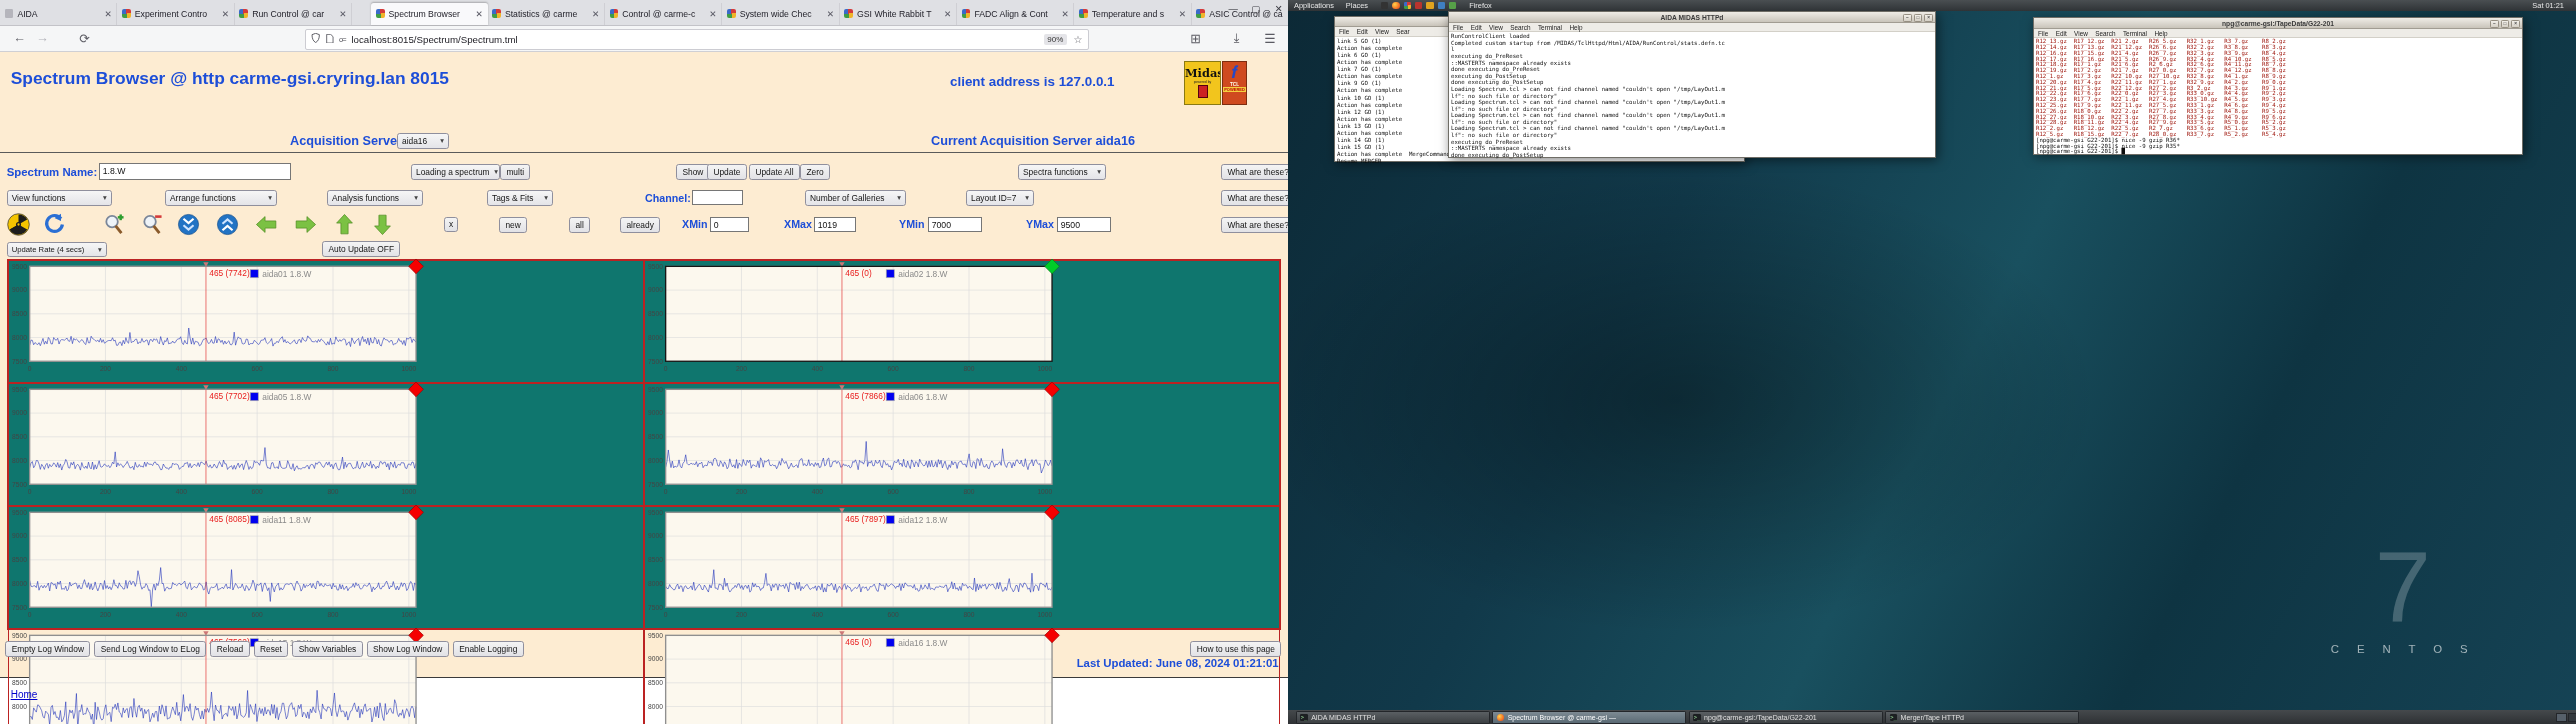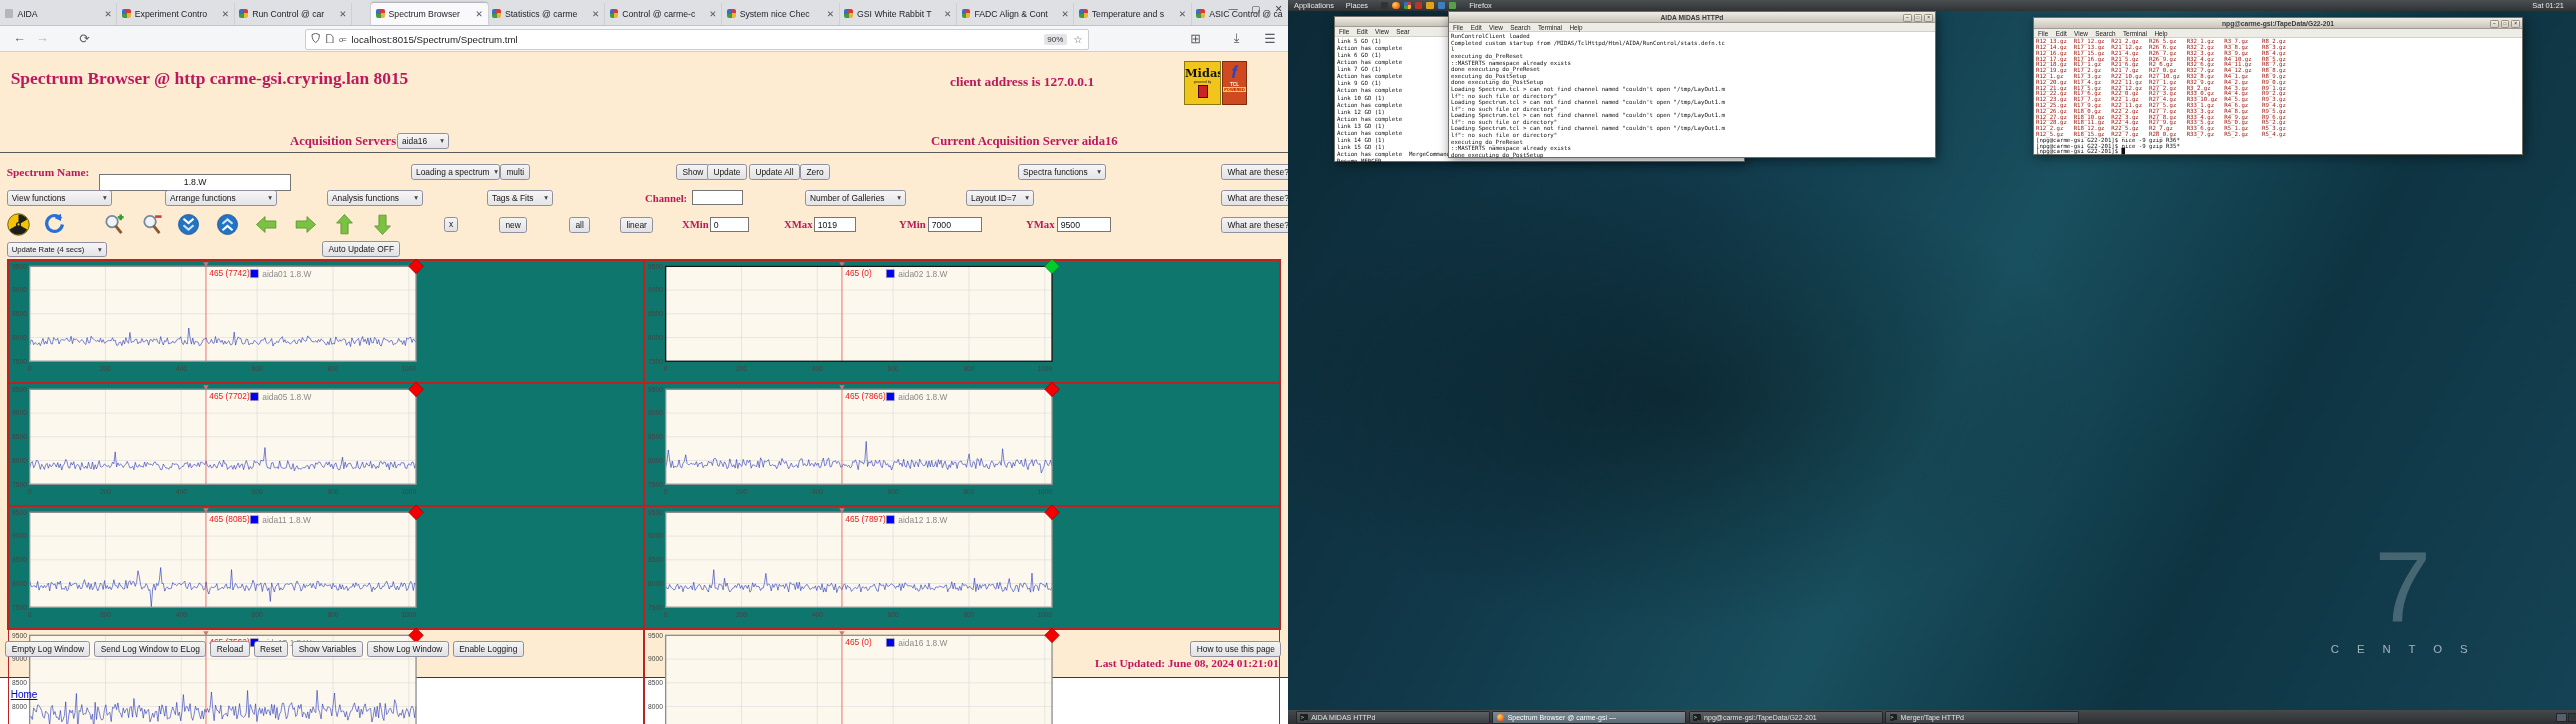--- a/index.html
+++ b/index.html
@@ -21,21 +21,21 @@
   .navicon{font-size:12.7px;color:#5a5a62;width:23px;text-align:center;}
   .navicon.dim{color:#b0b0b8;}
   .urlbar{position:absolute;left:305px;top:3.4px;width:771px;height:19px;background:#fff;border:0.7px solid #ccccd2;border-radius:2px;display:flex;align-items:center;font-size:9.7px;color:#1c1b22;padding:0 5.4px;}
   .urlbar .uicon{margin-right:5.4px;color:#4a4a52;font-size:8.7px;}
   .url-host{color:#1c1b22;}
   .zoom-badge{margin-left:auto;background:#e4e4e8;border-radius:2px;font-size:8px;padding:0.7px 3.4px;color:#333;}
   .star{margin-left:6.7px;color:#5a5a62;font-size:10px;}
   
   .page{position:absolute;left:0;top:52px;width:1288px;height:673px;background:#fff;}
   .beige{position:absolute;left:0;top:0;width:1288px;height:625px;background:#fdecd2;border-bottom:1.3px solid #3a3a3a;}
-  .rser{font-family:Liberation Serif, serif;font-weight:bold;color:#be185d;position:absolute;white-space:nowrap;}
+  .rser{font-family:Liberation Sans, sans-serif;font-weight:bold;color:#1d4ed8;position:absolute;white-space:nowrap;}
   .btn{position:absolute;background:linear-gradient(#f4f4f4,#e2e2e6);border:0.7px solid #8f8f9d;border-radius:2.7px;font-size:8.4px;color:#151515;padding:2px 5.4px;white-space:nowrap;}
   .sel{position:absolute;background:linear-gradient(#f6f6f6,#e4e4e8);border:0.7px solid #8f8f9d;border-radius:2.7px;font-size:8.4px;color:#151515;padding:2px 4px;display:flex;white-space:nowrap;}
   .sel .car{margin-left:auto;padding-left:4.7px;color:#444;font-size:7.4px;}
   .inp{position:absolute;background:#fff;border:0.7px solid #767676;font-size:8.7px;color:#111;padding:0.7px 2.7px;font-family:"Liberation Sans",sans-serif;}
   .ficon{position:absolute;width:23px;height:23px;}
   .ficon svg{width:23px;height:23px;}
   #spectra-grid{position:absolute;left:6.7px;top:207px;width:1272px;height:369px;border:1.3px solid #bb2222;display:grid;grid-template-columns:repeat(2,1fr);grid-template-rows:repeat(3,1fr);background:#0f766e;}
   .cell{border:0.7px solid #bb2222;position:relative;overflow:visible;}
   .cell svg{overflow:visible;display:block;}
   .cell svg text{font-family:"Liberation Sans",sans-serif;}
@@ -119,21 +119,21 @@
             <span class="title">Statistics @ carme</span>
             <span class="close">✕</span>
           </div>
           <div class="tab">
             <span class="favicon"></span>
             <span class="title">Control @ carme-c</span>
             <span class="close">✕</span>
           </div>
           <div class="tab">
             <span class="favicon"></span>
-            <span class="title">System nice Chec</span>
+            <span class="title">System wide Chec</span>
             <span class="close">✕</span>
           </div>
           <div class="tab">
             <span class="favicon"></span>
             <span class="title">GSI White Rabbit T</span>
             <span class="close">✕</span>
           </div>
           <div class="tab">
             <span class="favicon"></span>
             <span class="title">FADC Align &amp; Cont</span>
@@ -198,21 +198,21 @@
 
         <div class="rser" style="left:290px;top:82px;font-size:12.7px">Acquisition Servers</div>
         <span class="sel" style="left:397px;top:81px;width:42px">
             <span>aida16</span>
             <span class="car">▾</span>
           </span>
         <div class="rser" style="left:931px;top:82px;font-size:12.7px">Current Acquisition Server aida16</div>
         <div class="hr1"></div>
 
         <div class="rser" style="left:6.7px;top:114px;font-size:11.4px">Spectrum Name:</div>
-        <input class="inp" style="left: 99px; top: 122px; width: 185px; height: 13.4px; text-align: center;" value="1.8.W">
+        <input class="inp" style="left: 99px; top: 111px; width: 185px; height: 13.4px;" value="1.8.W">
         <span class="sel" style="left:411px;top:112px;width:79px">
             <span>Loading a spectrum</span>
             <span class="car">▾</span>
           </span>
         <span class="btn" style="left:500px;top:112px">multi</span>
         <span class="btn" style="left:676px;top:112px">Show</span>
         <span class="btn" style="left:707px;top:112px">Update</span>
         <span class="btn" style="left:749px;top:112px">Update All</span>
         <span class="btn" style="left:800px;top:112px">Zero</span>
         <span class="sel" style="left:1018px;top:112px;width:78px">
@@ -304,21 +304,21 @@
           <svg viewBox="0 0 32 32">
               <path d="M16 2 L27 14 L21 14 L21 29 L11 29 L11 14 L5 14 Z" fill="#7bc143" stroke="#4e8a22"></path>
             </svg></span>
         <span class="ficon" style="left:371px;top:161px">
           <svg viewBox="0 0 32 32">
               <path d="M16 30 L27 18 L21 18 L21 3 L11 3 L11 18 L5 18 Z" fill="#7bc143" stroke="#4e8a22"></path>
             </svg></span>
         <span class="btn" style="left:444px;top:165px;padding:1.3px 4px">x</span>
         <span class="btn" style="left:499px;top:165px">new</span>
         <span class="btn" style="left:569px;top:165px">all</span>
-        <span class="btn" style="left:620px;top:165px">linear</span>
+        <span class="btn" style="left:620px;top:165px">already</span>
         <div class="rser" style="left:682px;top:166px;font-size:10.7px">XMin</div>
         <input class="inp" style="left: 710px; top: 165px; width: 32px; height: 12px;" value="0">
         <div class="rser" style="left:784px;top:166px;font-size:10.7px">XMax</div>
         <input class="inp" style="left: 814px; top: 165px; width: 35px; height: 12px;" value="1019">
         <div class="rser" style="left:899px;top:166px;font-size:10.7px">YMin</div>
         <input class="inp" style="left: 928px; top: 165px; width: 47px; height: 12px;" value="7000">
         <div class="rser" style="left:1026px;top:166px;font-size:10.7px">YMax</div>
         <input class="inp" style="left: 1057px; top: 165px; width: 47px; height: 12px;" value="9500">
         <span class="btn" style="left:1221px;top:165px">What are these?</span>
 

